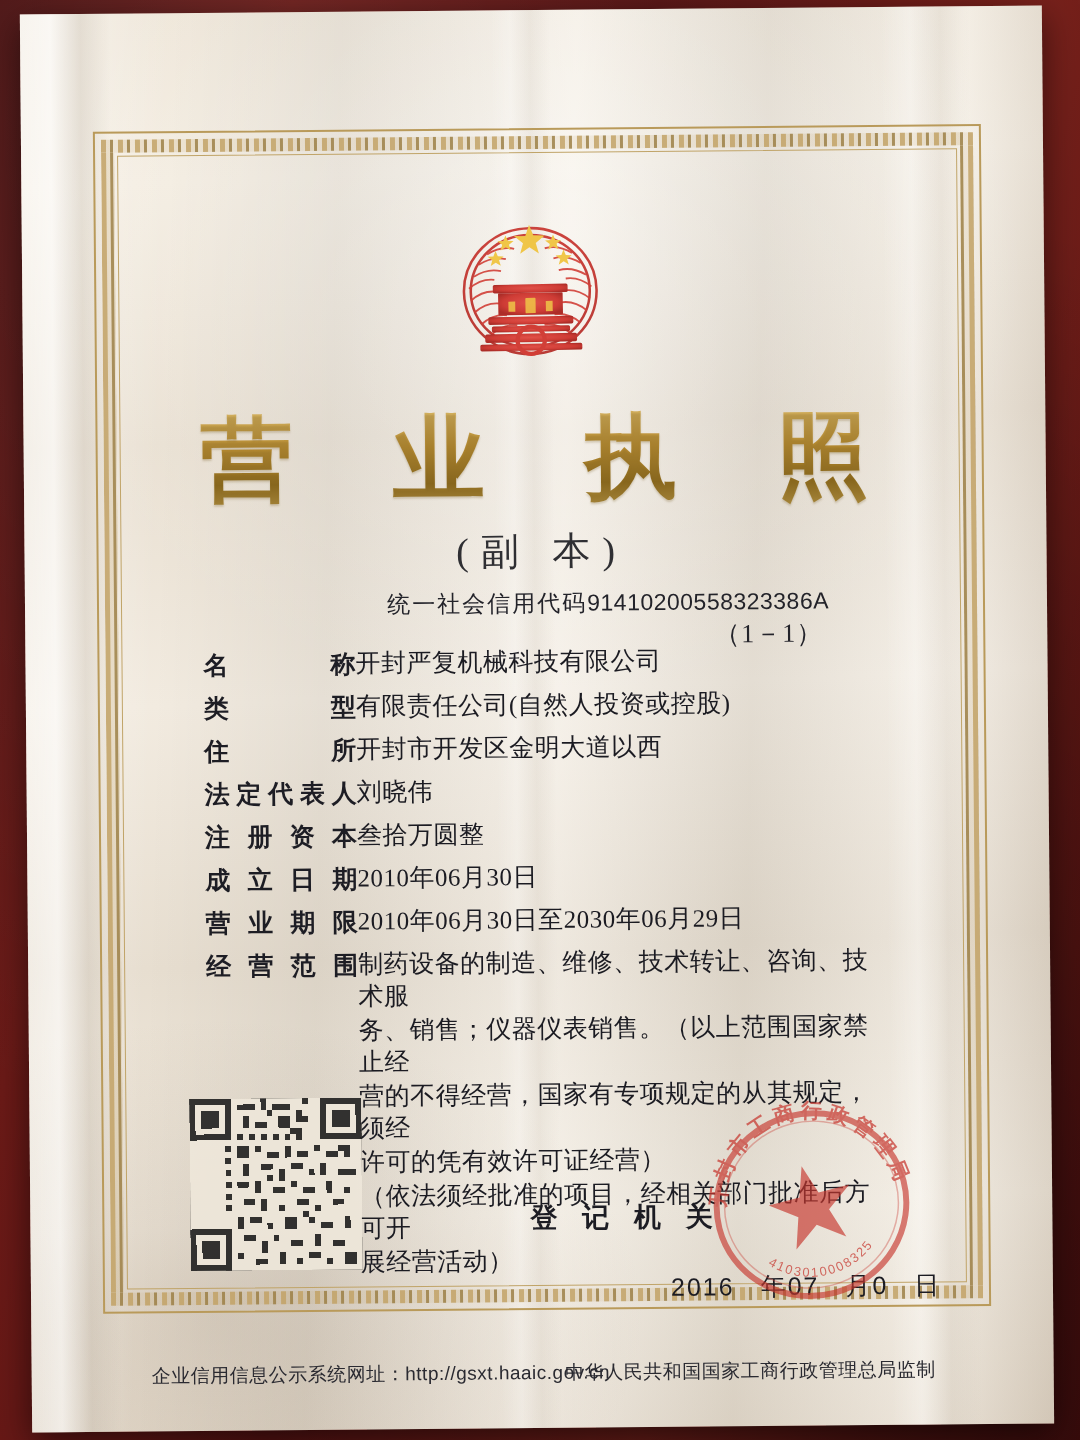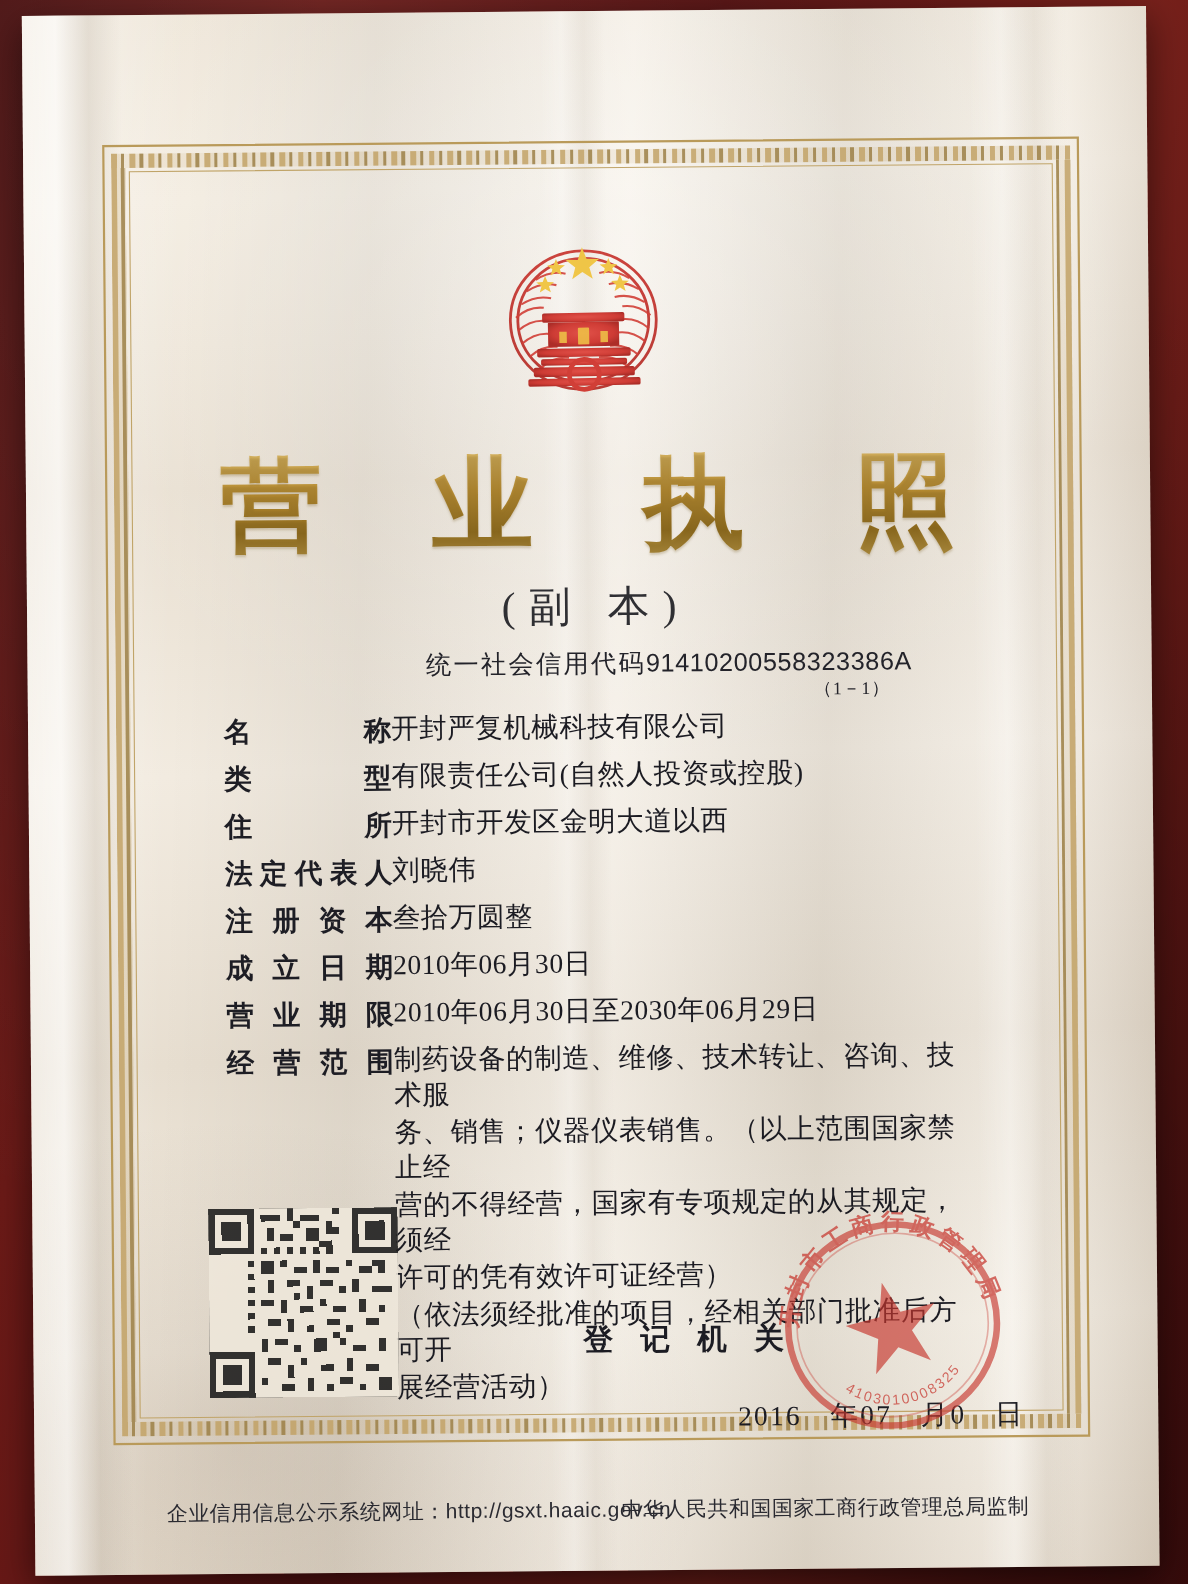--- a/index.html
+++ b/index.html
@@ -146,22 +146,22 @@
     letter-spacing: 1px;
   }
   .code-line .label { letter-spacing: 2px; }
   .code-line .value {
     font-family: "Liberation Sans", sans-serif;
     letter-spacing: 0.5px;
   }
   .code-sub {
     position: absolute;
     top: 608px;
-    right: 238px;
-    font-size: 16px;
+    right: 224px;
+    font-size: 26px;
     color: #24242b;
     letter-spacing: 1px;
   }
 
   
   .fields {
     position: absolute;
     left: 178px;
     top: 636px;
     width: 700px;
@@ -214,21 +214,21 @@
     font-weight: bold;
   }
   .date-line {
     position: absolute;
     left: 640px;
     top: 1262px;
     font-size: 25px;
     color: #1c1c23;
     letter-spacing: 2px;
   }
-  .date-line .num { font-family: Liberation Serif, serif; }
+  .date-line .num { font-family: Liberation Sans, sans-serif; }
   .date-line .gap { display: inline-block; width: 26px; }
 
   
   .seal {
     position: absolute;
     left: 672px;
     top: 1092px;
     width: 218px;
     height: 208px;
     transform: rotate(-14deg);

